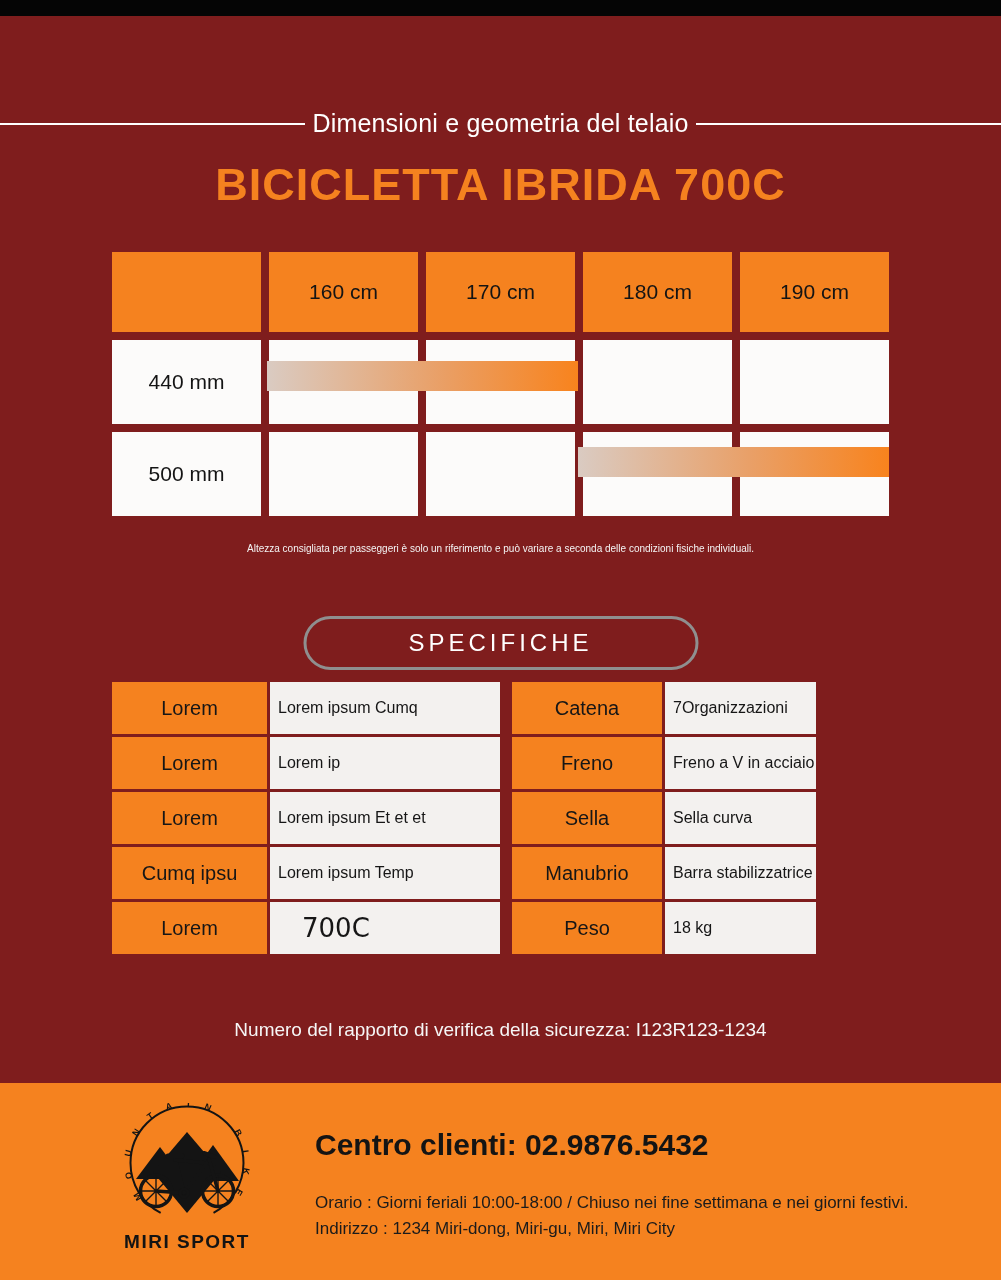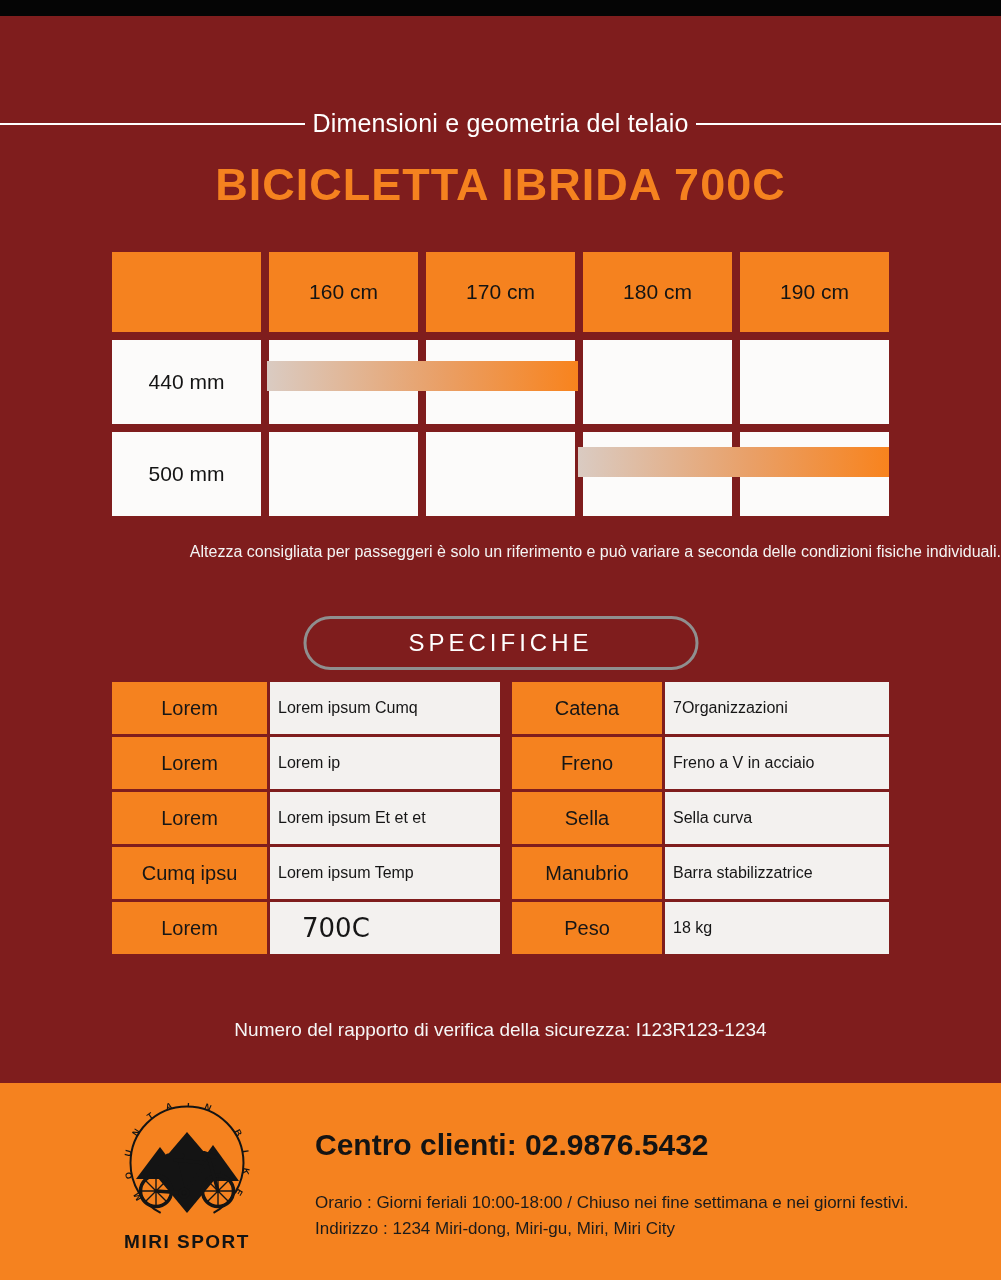--- a/index.html
+++ b/index.html
@@ -30,34 +30,34 @@
     justify-content:center; color:#141414; font-size:21px; font-weight:500; }
   .st-cell { background:#FCFBFA; display:flex; align-items:center;
     justify-content:center; color:#141414; font-size:21px; }
   .range-bar { position:absolute; height:30px;
     background:linear-gradient(90deg,#DACBC2 0%,#E9A068 55%,#F8831D 100%); }
   .range-bar.r0 { top:109px; }
   .range-bar.r1 { top:195px; }
 
   
   .note { position:absolute; top:527px; left:0; width:100%;
-    text-align:right; color:#f4f4f4; font-size:16px; }
+    text-align:center; color:#f4f4f4; font-size:10px; }
 
   
   .spec-btn { position:absolute; top:600px; left:50%; transform:translateX(-50%);
     width:395px; height:54px; border:3px solid #8f8f8f; border-radius:28px;
     background:transparent; color:#ffffff; font-size:24px; letter-spacing:4px;
     font-family:"Liberation Sans", sans-serif; cursor:pointer;
     display:flex; align-items:center; justify-content:center; }
 
   
   .spec-table { position:absolute; top:666px; display:grid; gap:3px; }
   .spec-table.left  { left:112px; width:388px; grid-template-columns:155px 1fr;
     grid-template-rows:repeat(5,52px); }
-  .spec-table.right { left:512px; width:377px; grid-template-columns:150px 1fr;
+  .spec-table.right { left:512px; width:304px; grid-template-columns:150px 1fr;
     grid-template-rows:repeat(5,52px); }
   .sp-label { background:#F5821F; display:flex; align-items:center;
     justify-content:center; color:#161616; font-size:20px; }
   .sp-value { background:#F3F1EF; display:flex; align-items:center;
     padding-left:8px; color:#161616; font-size:16px; }
   .sp-value.big { font-family:"DejaVu Sans", sans-serif; font-size:26px;
     padding-left:32px; }
 
   
   .safety { position:absolute; top:1003px; left:0; width:100%;

